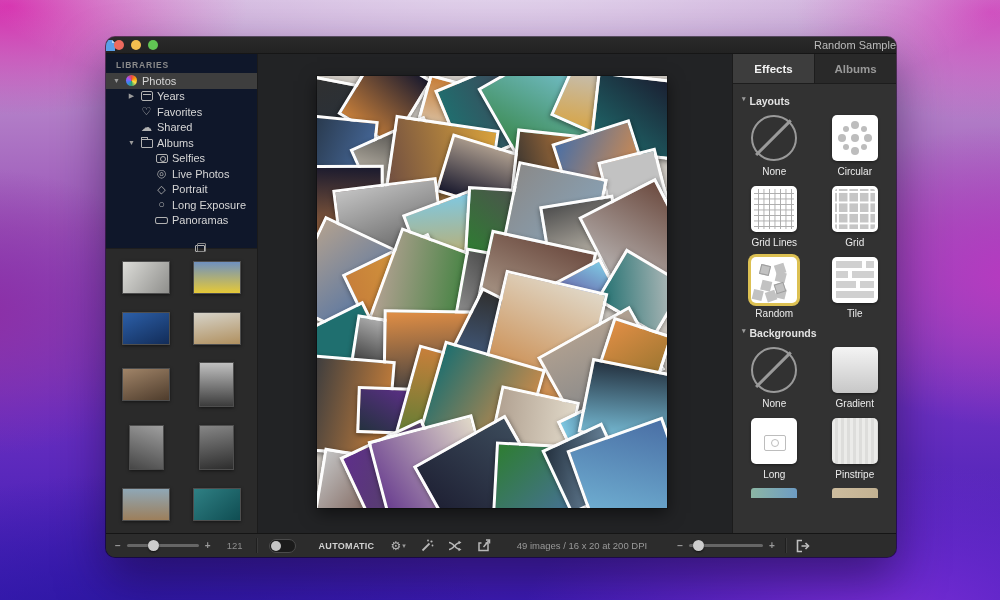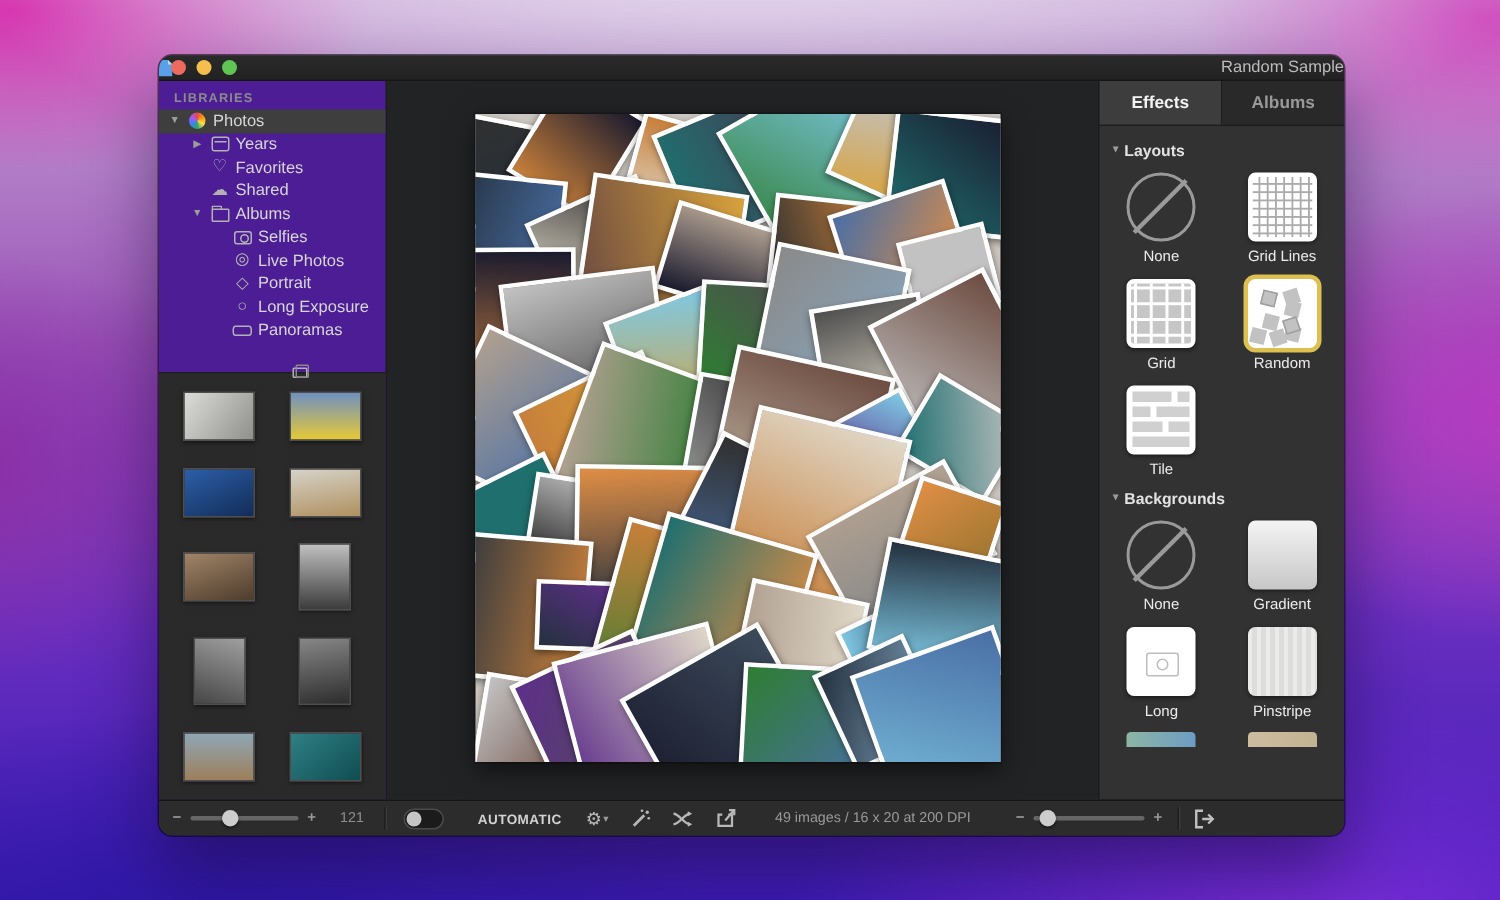--- a/index.html
+++ b/index.html
@@ -33,21 +33,21 @@
     font-size:11px; color:#bcbcbc; gap:4px;
   }
   .lights { position:absolute; left:8px; top:3px; display:flex; gap:7px; }
   .light { width:10px; height:10px; border-radius:50%; }
   .light.r { background:#ed6a5e; } .light.y { background:#f4bf4f; } .light.g { background:#61c554; }
   .doc-ico { width:9px; height:11px; display:inline-block; }
 
   .main { flex:1; display:flex; min-height:0; }
 
   
-  .sidebar { width:152px; flex:0 0 152px; background:#4c1d95; border-right:1px solid #1b1b1b; display:flex; flex-direction:column; }
+  .sidebar { width:152px; flex:0 0 152px; background:#0f172a; border-right:1px solid #1b1b1b; display:flex; flex-direction:column; }
   .lib-header { font-size:8.5px; font-weight:bold; letter-spacing:.8px; color:#8b8b8b; padding:6px 0 3px 10px; }
   .trow { display:flex; align-items:center; height:15.5px; color:#d6d6d6; font-size:11px; gap:4px; cursor:default; }
   .trow.sel { background:#3e3e3e; }
   .disc { width:9px; font-size:7px; color:#9c9c9c; text-align:center; flex:0 0 9px; }
   .tico { flex:0 0 13px; width:13px; display:flex; align-items:center; justify-content:center; color:#b2b2b2; font-size:11px; line-height:1; }
   .gi { display:inline-block; border:1px solid #b2b2b2; }
   .ico-photos-wheel { width:11px; height:11px; border-radius:50%;
     background:conic-gradient(#e5484d,#f59e0b,#ffe14d,#30a46c,#3b82f6,#a855f7,#e5484d); }
   .ico-years-box { width:12px; height:10px; border-radius:2px; position:relative; }
   .ico-years-box::before { content:""; position:absolute; left:1px; right:1px; top:2px; border-top:1px solid #b2b2b2; }
@@ -308,20 +308,24 @@
           <div class="sec-head">
             <span class="disc">▾</span>
             <span>Layouts</span>
           </div>
           <div id="layout-grid" class="tile-grid">
               <div class="tile-cell">
                 <div class="tile t-none"></div>
                 <div class="tile-label">None</div>
               </div>
               <div class="tile-cell">
+                <div class="tile t-circular"></div>
+                <div class="tile-label">Circular</div>
+              </div>
+              <div class="tile-cell">
                 <div class="tile t-gridlines"></div>
                 <div class="tile-label">Grid Lines</div>
               </div>
               <div class="tile-cell">
                 <div class="tile t-grid"></div>
                 <div class="tile-label">Grid</div>
               </div>
               <div class="tile-cell selected">
                 <div class="tile t-random"></div>
                 <div class="tile-label">Random</div>

